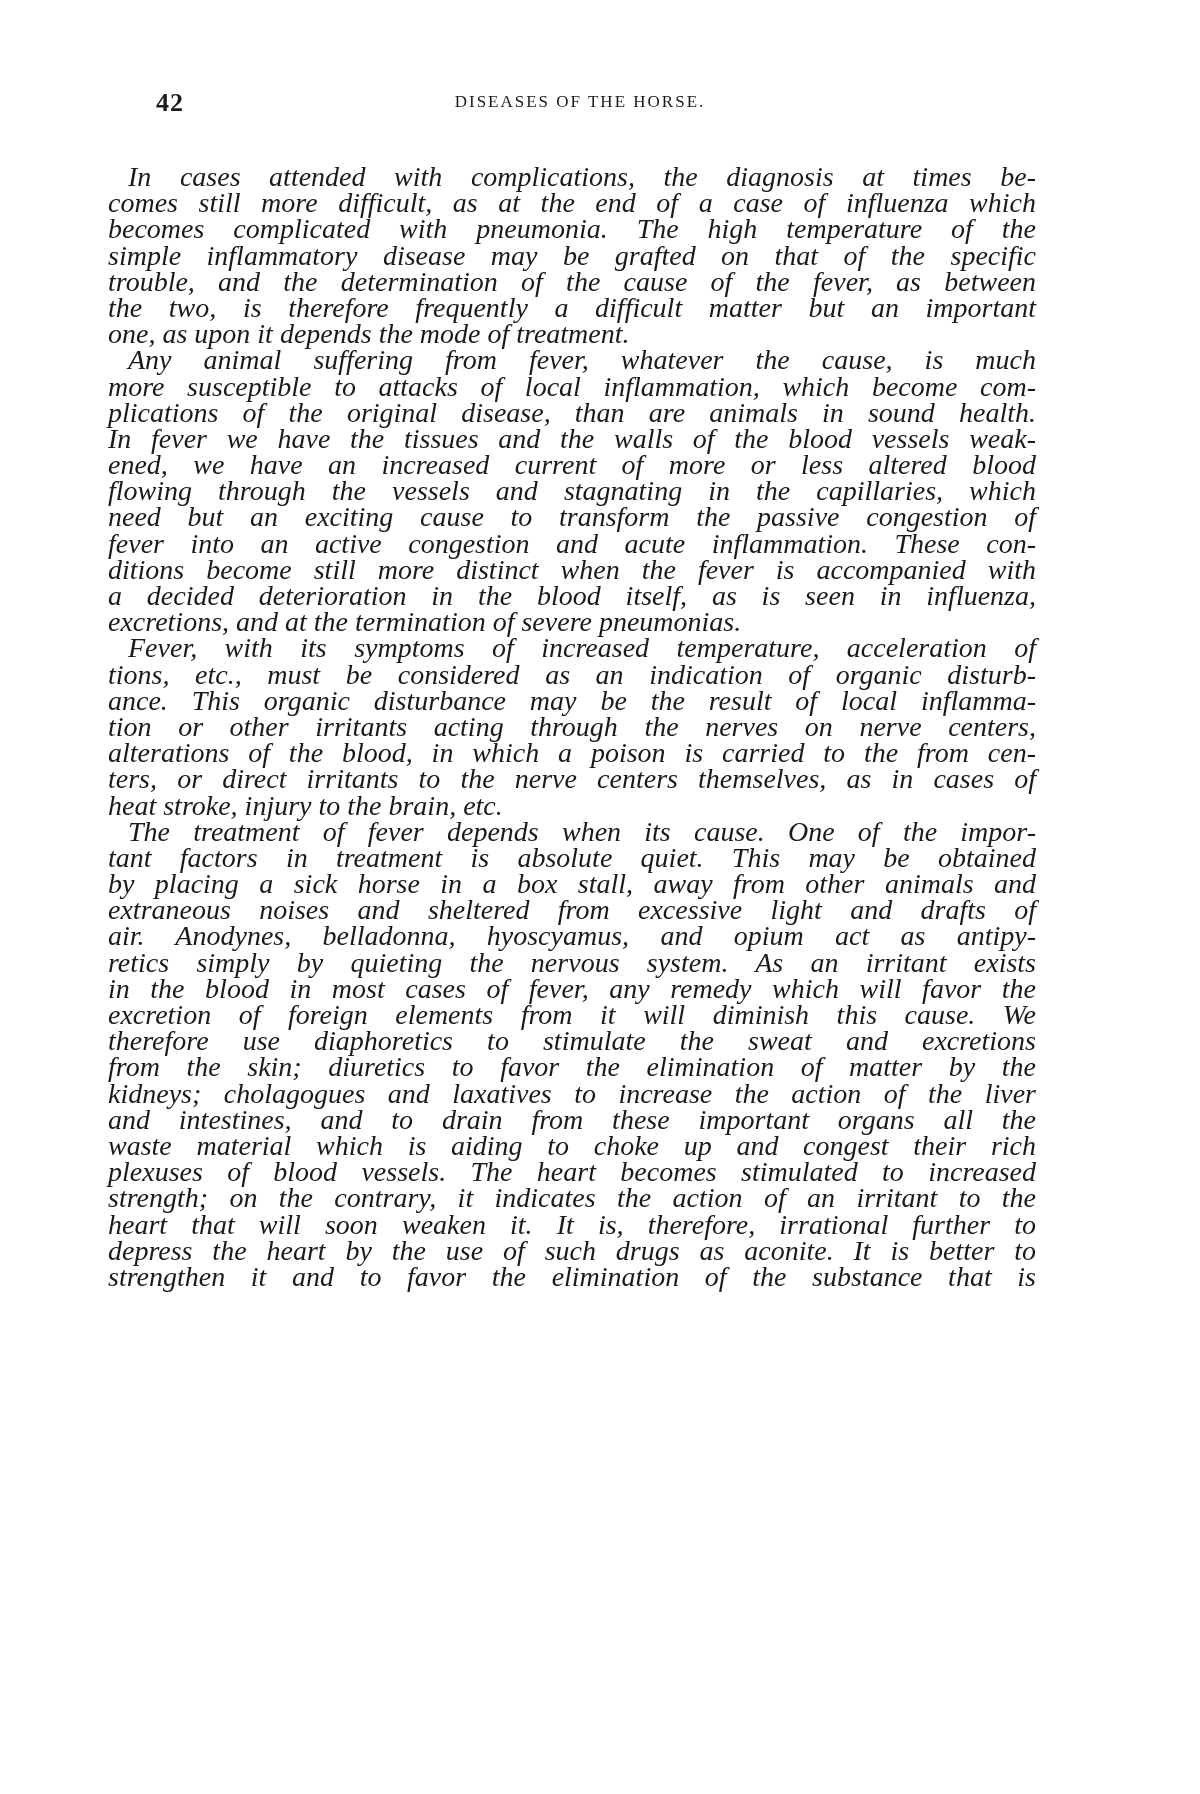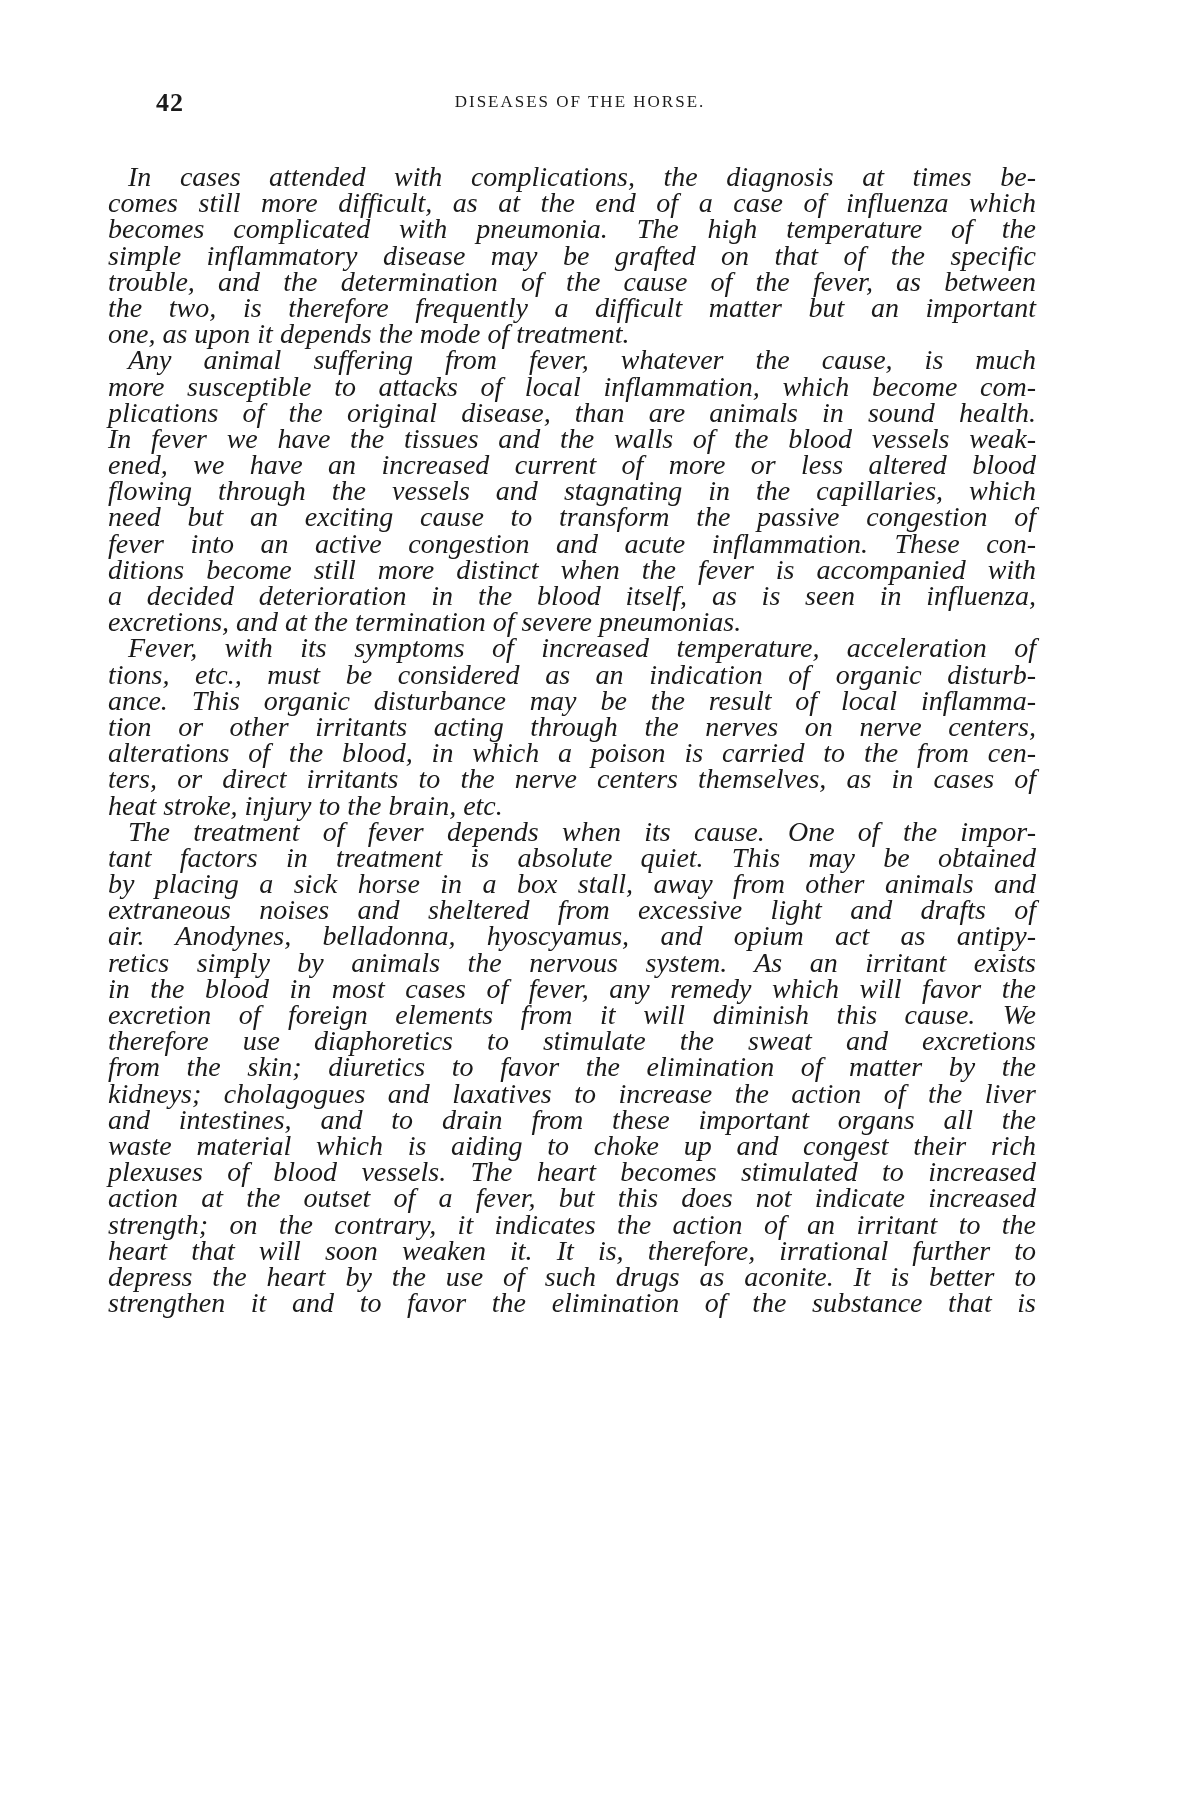--- a/index.html
+++ b/index.html
@@ -109,29 +109,28 @@
       <span class="line">ters, or direct irritants to the nerve centers themselves, as in cases of</span>
       <span class="line last">heat stroke, injury to the brain, etc.</span>
     </div>
 
     <div class="paragraph">
       <span class="line indent">The treatment of fever depends when its cause.  One of the impor-</span>
       <span class="line">tant factors in treatment is absolute quiet.  This may be obtained</span>
       <span class="line">by placing a sick horse in a box stall, away from other animals and</span>
       <span class="line">extraneous noises and sheltered from excessive light and drafts of</span>
       <span class="line">air.  Anodynes, belladonna, hyoscyamus, and opium act as antipy-</span>
-      <span class="line">retics simply by animals the nervous system.  As an irritant exists</span>
+      <span class="line">retics simply by quieting the nervous system.  As an irritant exists</span>
       <span class="line">in the blood in most cases of fever, any remedy which will favor the</span>
       <span class="line">excretion of foreign elements from it will diminish this cause.  We</span>
       <span class="line">therefore use diaphoretics to stimulate the sweat and excretions</span>
       <span class="line">from the skin; diuretics to favor the elimination of matter by the</span>
       <span class="line">kidneys; cholagogues and laxatives to increase the action of the liver</span>
       <span class="line">and intestines, and to drain from these important organs all the</span>
       <span class="line">waste material which is aiding to choke up and congest their rich</span>
       <span class="line">plexuses of blood vessels.  The heart becomes stimulated to increased</span>
-      <span class="line">action at the outset of a fever, but this does not indicate increased</span>
       <span class="line">strength; on the contrary, it indicates the action of an irritant to the</span>
       <span class="line">heart that will soon weaken it.  It is, therefore, irrational further to</span>
       <span class="line">depress the heart by the use of such drugs as aconite.  It is better to</span>
       <span class="line">strengthen it and to favor the elimination of the substance that is</span>
     </div>
   </div>
 </div>
 
 </body></html>

